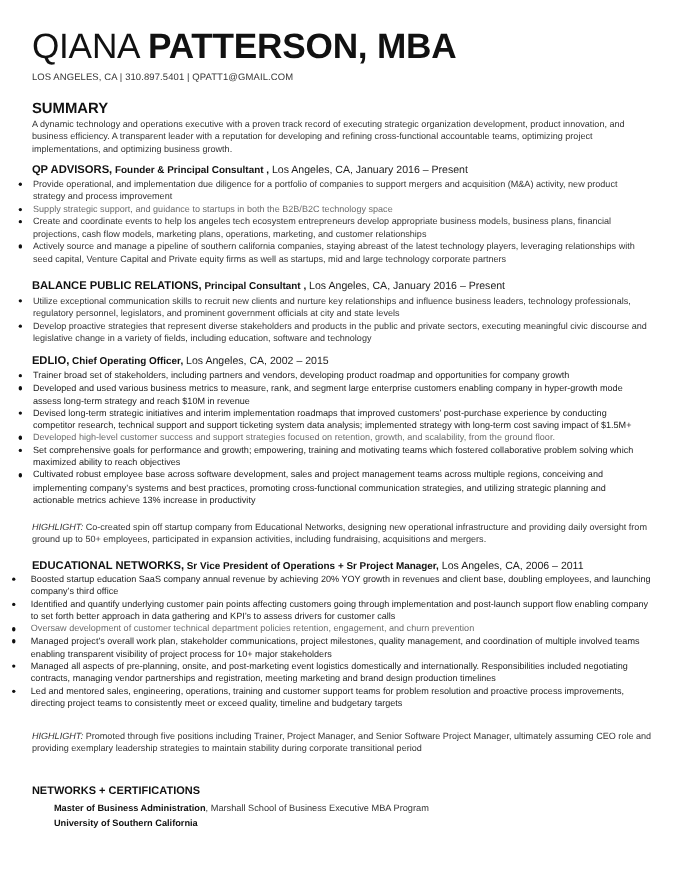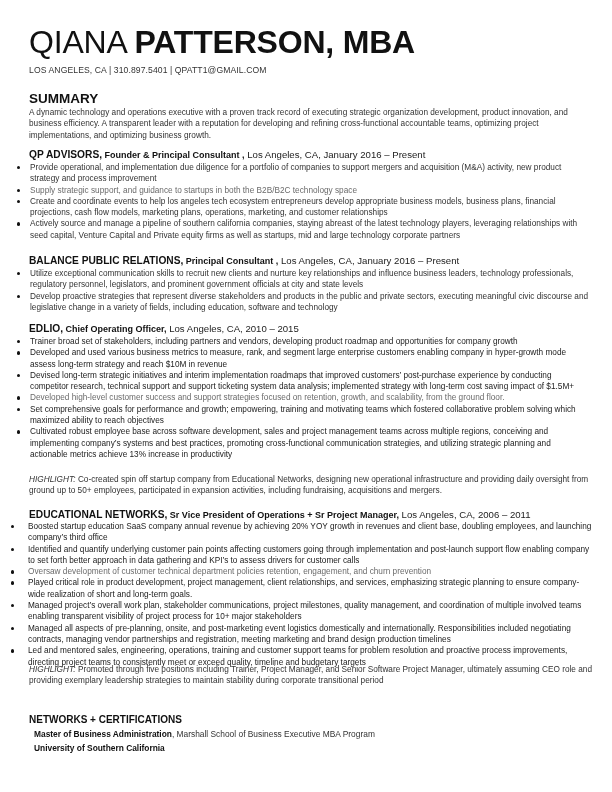--- a/index.html
+++ b/index.html
@@ -48,21 +48,21 @@
   ul.b1 li::before { left: -13px; }
   ul.b2 { left: 28px; width: 565px; }
   ul.b2 li::before { left: -17px; }
   li.light { color: #6b6b6b; }
   li.dark { color: #222; }
   .highlight {
     position: absolute; left: 29px; width: 565px;
     font-size: 8.25px; line-height: 11.4px; color: #333;
   }
   .highlight .lbl { font-style: italic; margin-top: 40px; }
-  .edu-line { position: absolute; left: 17px; font-size: 8.4px; color: #333; white-space: nowrap; padding-left: 17px; }
+  .edu-line { position: absolute; left: 32px; font-size: 8.4px; color: #333; white-space: nowrap; padding-left: 17px; }
   .edu-line b { color: #111; }
 </style>
 </head>
 <body>
 
 <div class="page">
 
   <div class="name">
     <span class="first">QIANA</span>
     <span class="last">PATTERSON, MBA</span>
@@ -84,42 +84,41 @@
 
   <div class="job-title" style="top:255px;">
     <span class="company">BALANCE PUBLIC RELATIONS,</span><span class="role"> Principal Consultant ,</span><span> Los Angeles, CA, January 2016 – Present</span>
   </div>
   <ul class="bullets b1" style="top:268px;">
     <li>Utilize exceptional communication skills to recruit new clients and nurture key relationships and influence business leaders, technology professionals, regulatory personnel, legislators, and prominent government officials at city and state levels</li>
     <li>Develop proactive strategies that represent diverse stakeholders and products in the public and private sectors, executing meaningful civic discourse and legislative change in a variety of fields, including education, software and technology</li>
   </ul>
 
   <div class="job-title" style="top:323px;">
-    <span class="company">EDLIO,</span><span class="role"> Chief Operating Officer,</span><span> Los Angeles, CA, 2010 – 2015</span>
+    <span class="company">EDLIO,</span><span class="role"> Chief Operating Officer,</span><span> Los Angeles, CA, 2002 – 2015</span>
   </div>
   <ul class="bullets b1" style="top:336px;">
     <li class="dark">Trainer broad set of stakeholders, including partners and vendors, developing product roadmap and opportunities for company growth</li>
     <li class="dark">Developed and used various business metrics to measure, rank, and segment large enterprise customers enabling company in hyper-growth mode assess long-term strategy and reach $10M in revenue</li>
     <li class="dark">Devised long-term strategic initiatives and interim implementation roadmaps that improved customers’ post-purchase experience by conducting competitor research, technical support and support ticketing system data analysis; implemented strategy with long-term cost saving impact of $1.5M+</li>
     <li class="light">Developed high-level customer success and support strategies focused on retention, growth, and scalability, from the ground floor.</li>
     <li class="dark">Set comprehensive goals for performance and growth; empowering, training and motivating teams which fostered collaborative problem solving which maximized ability to reach objectives</li>
     <li class="dark">Cultivated robust employee base across software development, sales and project management teams across multiple regions, conceiving and implementing company’s systems and best practices, promoting cross-functional communication strategies, and utilizing strategic planning and actionable metrics achieve 13% increase in productivity</li>
   </ul>
   <div class="highlight" style="top:474px;">
     <span class="lbl">HIGHLIGHT:</span><span> Co-created spin off startup company from Educational Networks, designing new operational infrastructure and providing daily oversight from ground up to 50+ employees, participated in expansion activities, including fundraising, acquisitions and mergers.</span>
   </div>
 
   <div class="job-title" style="top:509px;">
     <span class="company">EDUCATIONAL NETWORKS,</span><span class="role"> Sr Vice President of Operations + Sr Project Manager,</span><span> Los Angeles, CA, 2006 – 2011</span>
   </div>
   <ul class="bullets b2" style="top:521px;">
     <li class="dark">Boosted startup education SaaS company annual revenue by achieving 20% YOY growth in revenues and client base, doubling employees, and launching company’s third office</li>
     <li class="dark">Identified and quantify underlying customer pain points affecting customers going through implementation and post-launch support flow enabling company to set forth better approach in data gathering and KPI’s to assess drivers for customer calls</li>
     <li class="light">Oversaw development of customer technical department policies retention, engagement, and churn prevention</li>
-    <li class="dark">Played critical role in product development, project management, client relationships, and services, emphasizing strategic planning to ensure company-wide realization of short and long-term goals.</li>
     <li class="dark">Managed project’s overall work plan, stakeholder communications, project milestones, quality management, and coordination of multiple involved teams enabling transparent visibility of project process for 10+ major stakeholders</li>
     <li class="dark">Managed all aspects of pre-planning, onsite, and post-marketing event logistics domestically and internationally. Responsibilities included negotiating contracts, managing vendor partnerships and registration, meeting marketing and brand design production timelines</li>
     <li class="dark">Led and mentored sales, engineering, operations, training and customer support teams for problem resolution and proactive process improvements, directing project teams to consistently meet or exceed quality, timeline and budgetary targets</li>
   </ul>
   <div class="highlight" style="top:664px;">
     <span class="lbl">HIGHLIGHT:</span><span>  Promoted through five positions including Trainer, Project Manager, and Senior Software Project Manager, ultimately assuming CEO role and providing exemplary leadership strategies to maintain stability during corporate transitional period</span>
   </div>
 
   <div class="h-section" style="top:714px; font-size:10px;">NETWORKS + CERTIFICATIONS</div>
   <div class="edu-line" style="top:729px;">

